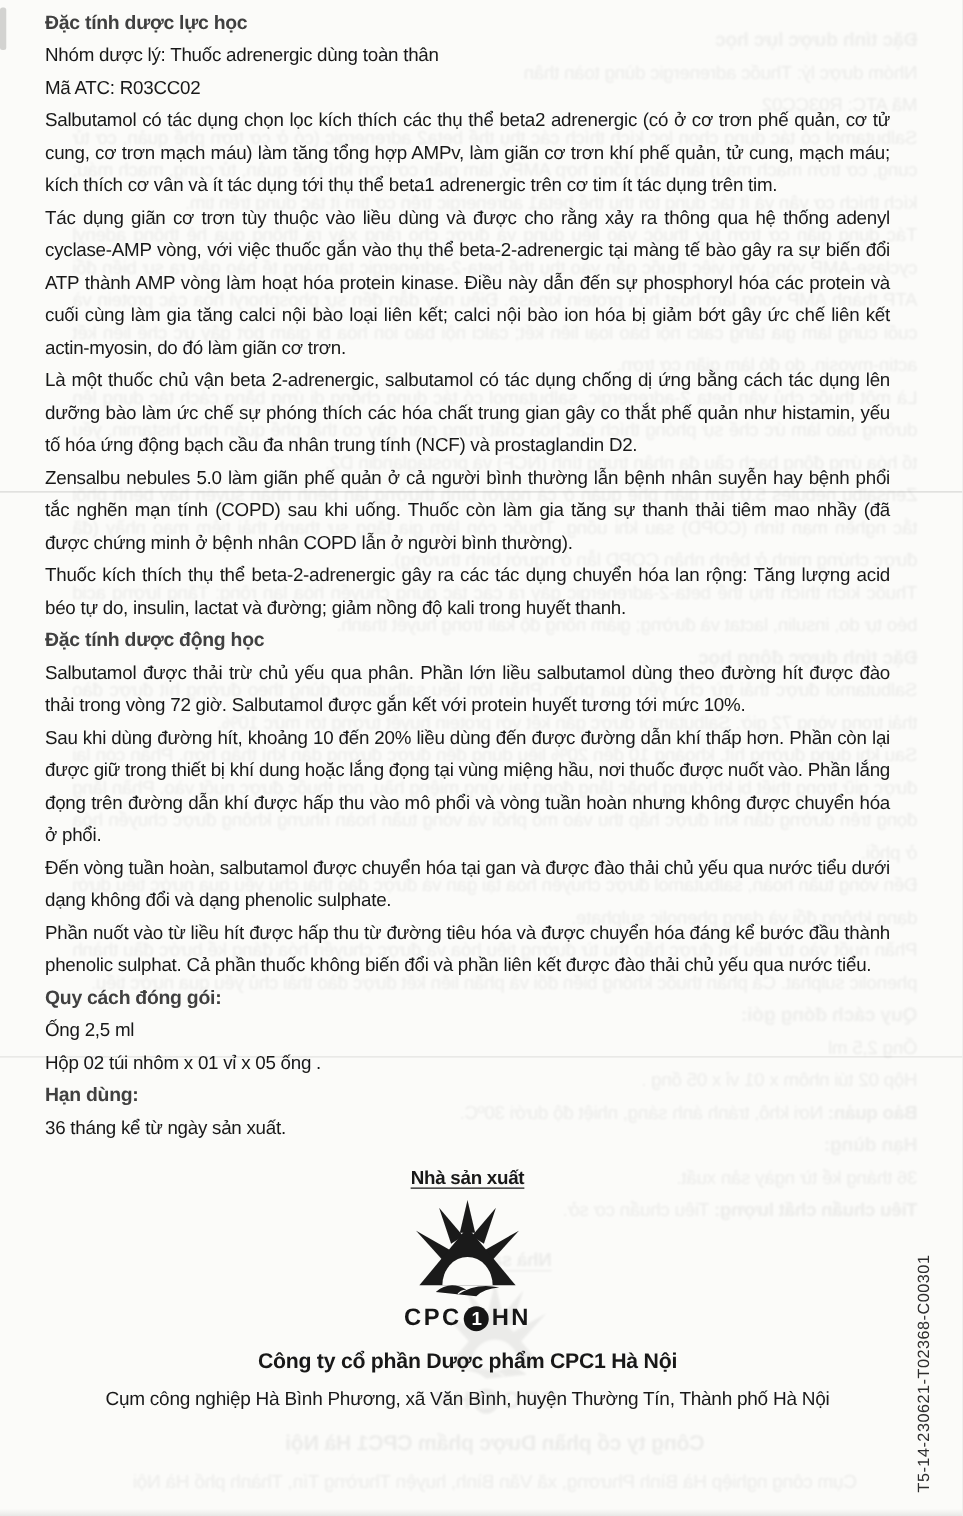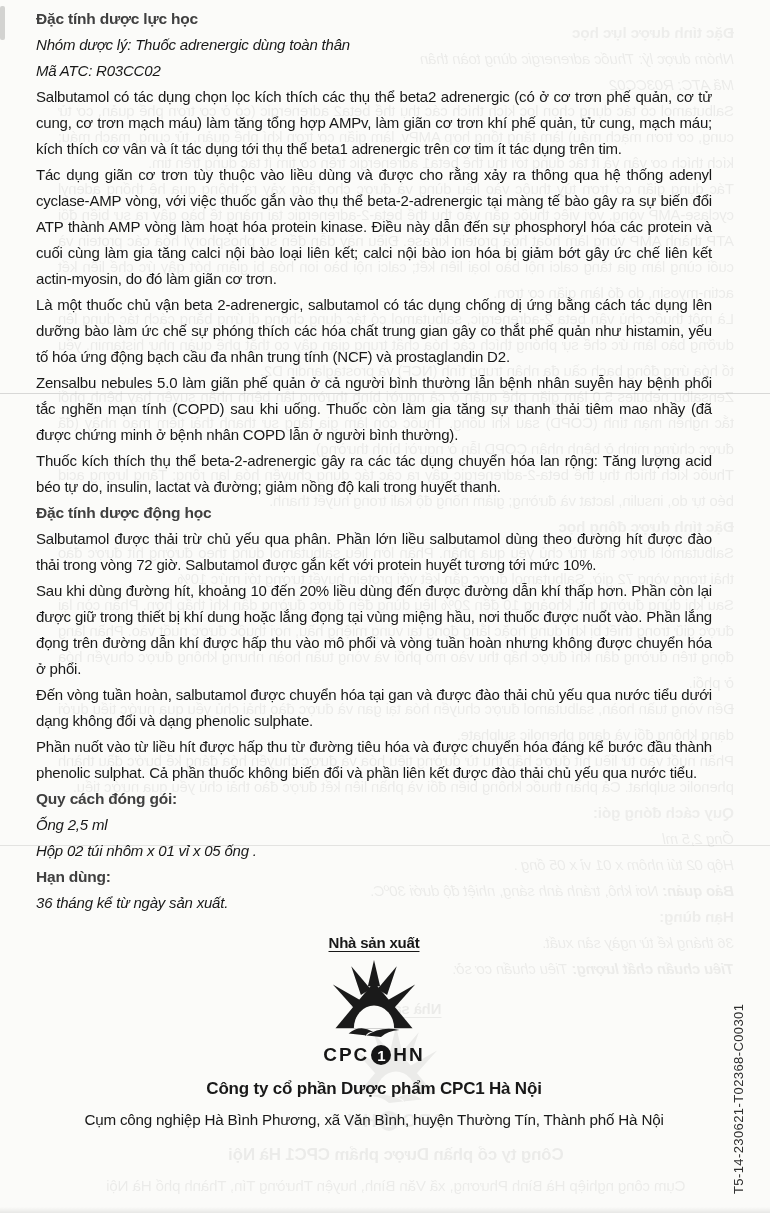--- a/index.html
+++ b/index.html
@@ -23,21 +23,21 @@
     z-index:1;
   }
   .content{
     position:relative;z-index:2;
     padding:6px 58px 0 36px;
     font-size:15px;
     line-height:26px;
     letter-spacing:-0.2px;
   }
   .content p{margin:0;text-align:justify;}
-  .content p.short{text-align:left;font-style:italic;}
+  .content p.short{text-align:left;}
   .content h2{
     margin:0;font-size:15.5px;line-height:26px;font-weight:bold;color:#404040;
   }
   .inline-label{font-weight:bold;}
   
   .manufacturer{position:relative;z-index:2;text-align:center;margin-top:14px;}
   .mfr-title{font-size:15px;font-weight:bold;}
   .mfr-title span{text-decoration:underline;text-underline-offset:3px;}
   .emblem{display:block;margin:4px auto 0 auto;}
   .logo-row{

